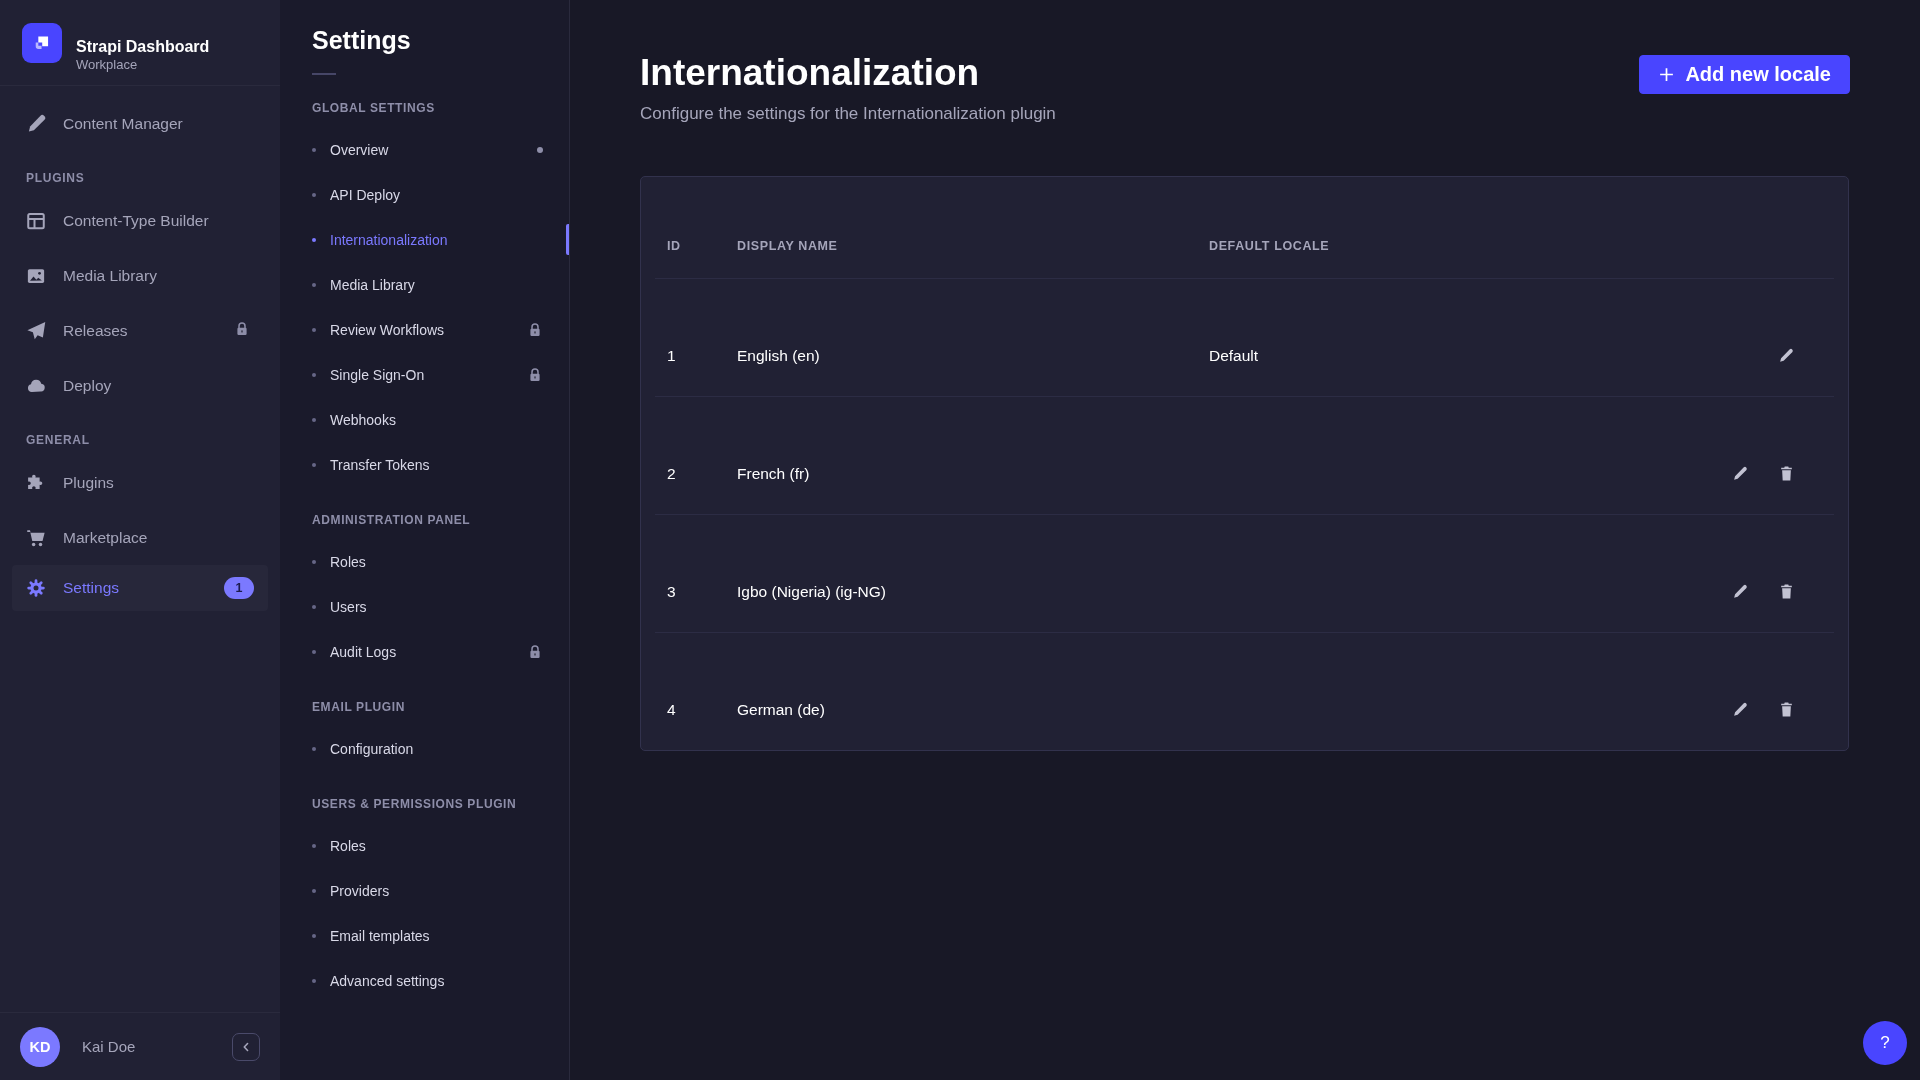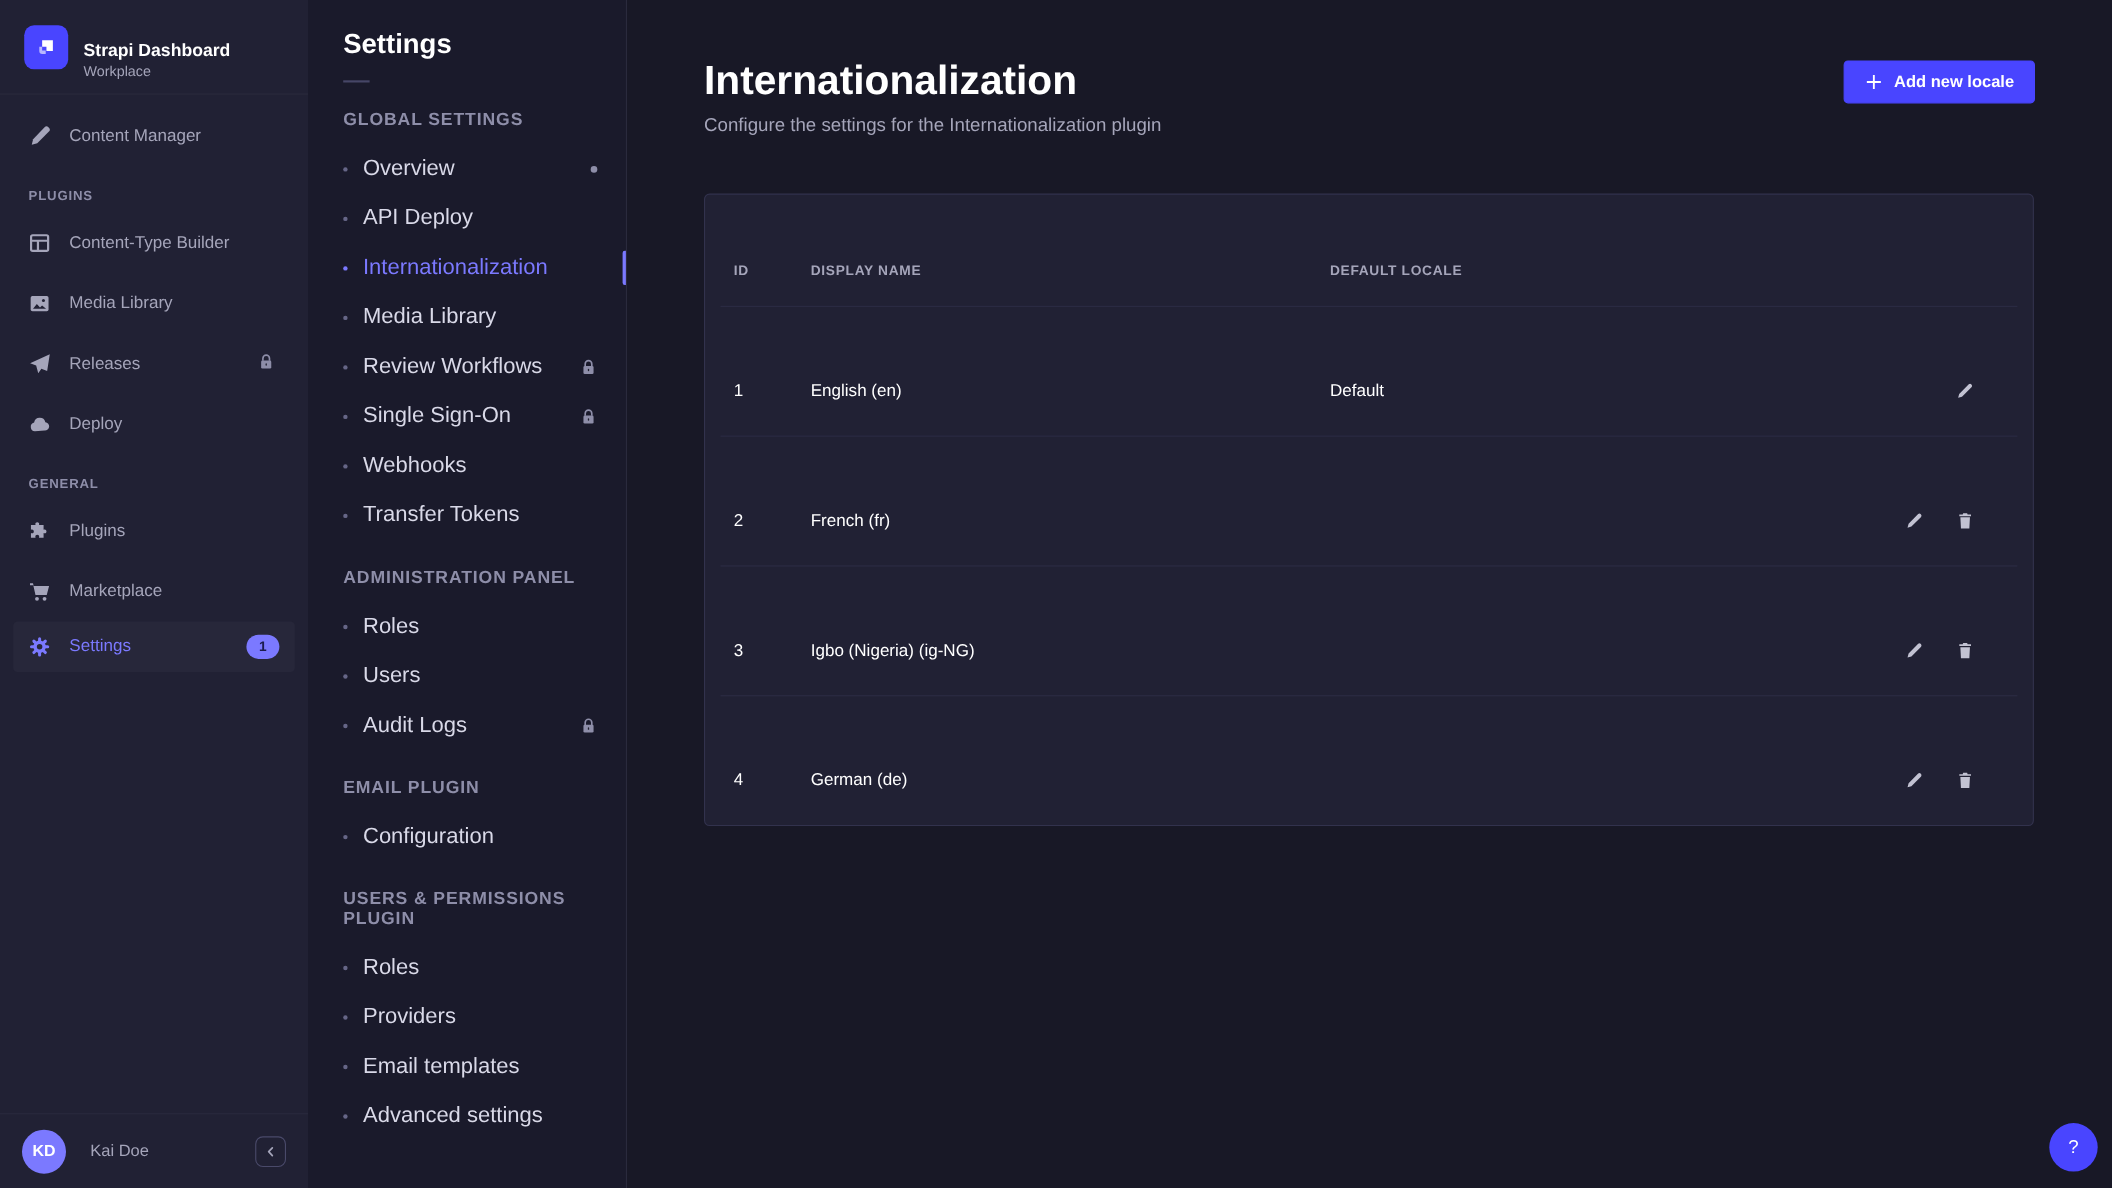--- a/index.html
+++ b/index.html
@@ -33,39 +33,39 @@
   .user-name { color:#a5a5ba; font-size:15px; }
   .collapse-btn { margin-left:auto; width:28px; height:28px; border:1px solid #4a4a6a; border-radius:7px;
     background:transparent; color:#a5a5ba; display:flex; align-items:center; justify-content:center; cursor:pointer; }
   .collapse-btn svg { width:14px; height:14px; }
 
   
   .subnav { width:290px; background:#1a1a2b; border-right:1px solid #2a2a3d; flex-shrink:0;
     padding-top:26px; position:relative; overflow:hidden; }
   .subnav-title { color:#ffffff; font-size:25px; font-weight:bold; padding-left:32px; }
   .subnav-divider { width:24px; height:2px; background:#464667; margin:18px 0 0 32px; }
-  .subnav-section-header { color:#8e8ea9; font-size:16px; font-weight:bold; letter-spacing:.05em;
+  .subnav-section-header { color:#8e8ea9; font-size:12px; font-weight:bold; letter-spacing:.05em;
     padding-left:32px; margin:26px 0 12px 0; }
   .subnav-item { height:45px; display:flex; align-items:center; padding:0 26px 0 32px;
-    color:#d9d9e8; font-size:20px; cursor:pointer; position:relative; }
+    color:#d9d9e8; font-size:14px; cursor:pointer; position:relative; }
   .bullet { width:4px; height:4px; border-radius:50%; background:#666687; margin-right:14px; flex-shrink:0; }
   .subnav-item.active { color:#7b79ff; }
   .subnav-item.active .bullet { background:#7b79ff; }
   .subnav-item.active::after { content:""; position:absolute; right:0; top:7px; bottom:7px;
     width:3px; border-radius:2px 0 0 2px; background:#7b79ff; }
   .subnav-lock { margin-left:auto; width:16px; height:16px; color:#8e8ea9; display:flex; }
   .notif-dot { margin-left:auto; width:6px; height:6px; border-radius:50%; background:#8e8ea9; }
 
   
   .main { flex:1; background:#181826; position:relative; padding:0 71px 0 70px; }
   .page-title { color:#ffffff; font-size:37px; font-weight:bold; margin-top:52px; }
   .page-subtitle { color:#a5a5ba; font-size:17px; margin-top:10px; }
   .add-btn { position:absolute; top:55px; right:70px; height:39px; padding:0 18px;
     background:#4945ff; border:1px solid #4945ff; border-radius:4px; color:#ffffff;
-    font-size:15px; font-weight:bold; font-family:inherit; display:flex; align-items:center; gap:10px; cursor:pointer; }
+    font-size:20px; font-weight:bold; font-family:inherit; display:flex; align-items:center; gap:10px; cursor:pointer; }
   .add-btn .icon { width:17px; height:17px; display:flex; }
 
   .card { margin-top:52px; background:#212134; border:1px solid #32324d; border-radius:5px; }
   .trow { display:grid; grid-template-columns:70px 472px 1fr 150px; align-items:center; padding:0 26px;margin-top:36px; }
   .thead { height:65px; color:#a5a5ba; font-size:12.5px; font-weight:bold; letter-spacing:.05em; }
   .sep { height:1px; background:#2c2c44; margin:0 14px; }
   .tr { height:81px; color:#ffffff; font-size:15.5px; }
   .cell-actions { display:flex; justify-content:flex-end; gap:28px; padding-right:26px; }
   .icon-btn { background:none; border:none; width:18px; height:18px; color:#c2c2d2; cursor:pointer; padding:0; display:flex; }
   .icon-btn svg { width:17px; height:17px; }

